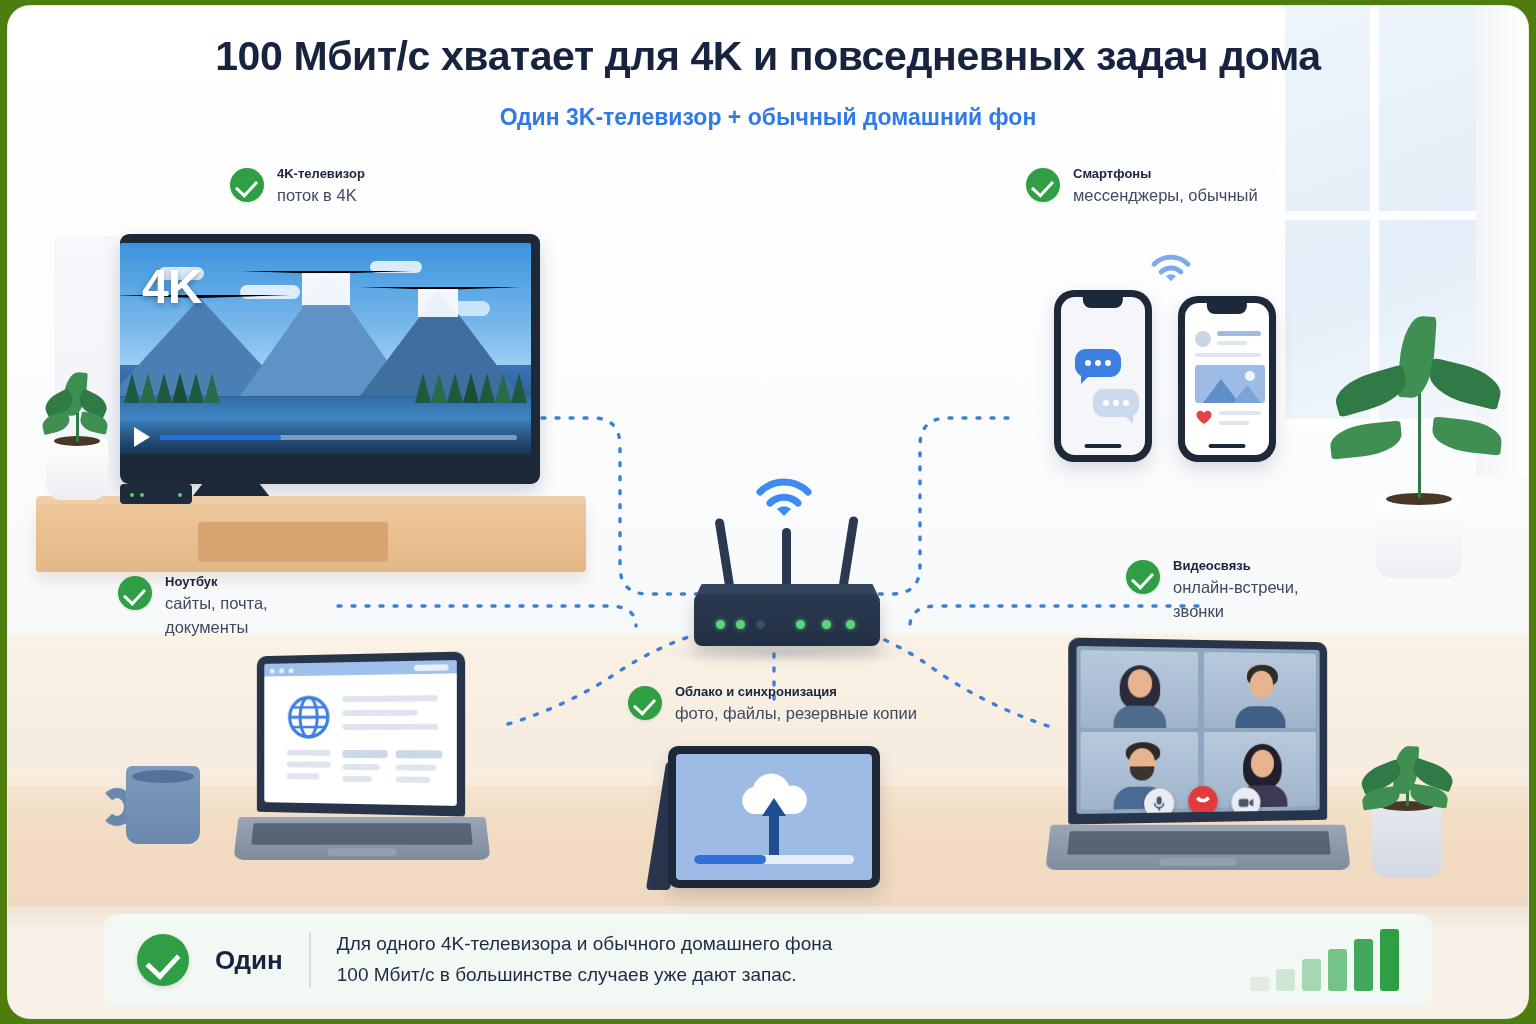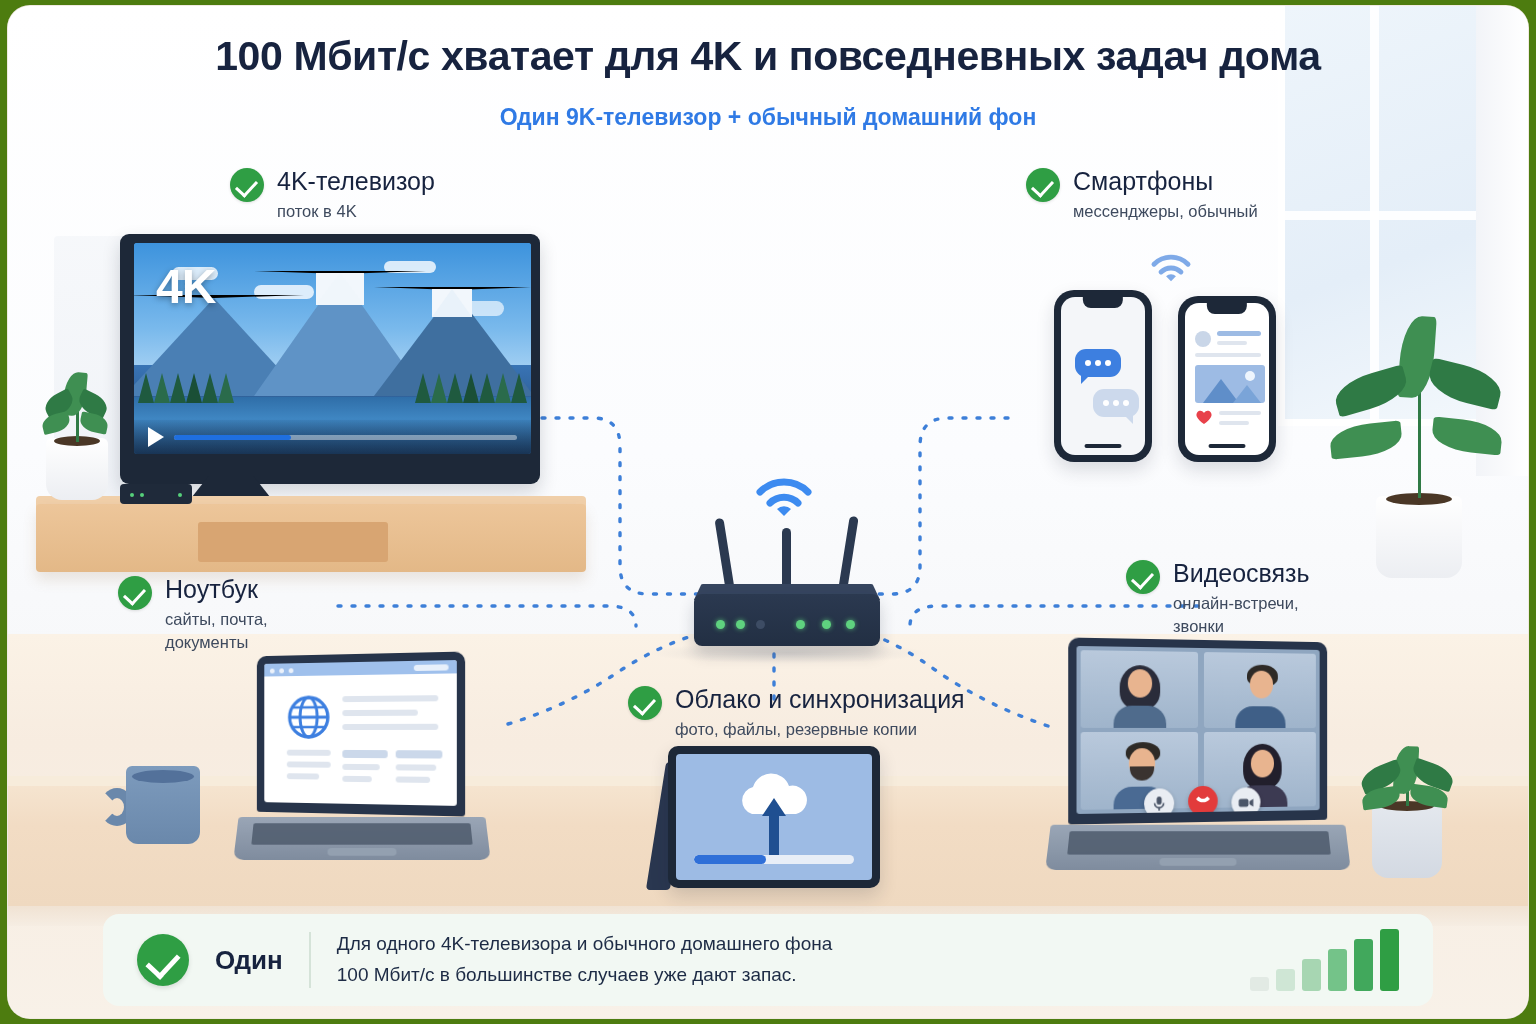--- a/index.html
+++ b/index.html
@@ -54,42 +54,42 @@
   .tick{
     flex:none; width:34px; height:34px; border-radius:50%;
     background:#2f9e44; position:relative; margin-top:2px;
     box-shadow:0 1px 3px rgba(0,0,0,.12);
   }
   .tick::after{
     content:""; position:absolute; left:10px; top:8px; width:10px; height:17px;
     border:solid #fff; border-width:0 3.6px 3.6px 0; transform:rotate(43deg);
   }
   .feat .ftxt{ line-height:1.26; }
-  .feat .fh{ font-size:25px; font-weight:normal; color:#17233f; white-space:nowrap; }
+  .feat .fh{ font-size:13px; font-weight:bold; color:#17233f; white-space:nowrap; }
   .feat .fs{ font-size:16.5px; color:#3e4a5e; margin-top:3px; }
 
   
   .gauge-wrap{
     position:absolute; left:628px; top:168px; width:290px; height:260px;
     border-radius:50%;
     background:radial-gradient(circle at 50% 45%, #ffffff 62%, #fbfcfd 100%);
     box-shadow:0 0 0 1px #f1f3f6;
     display:flex; flex-direction:column; align-items:center;
   }
   .gauge-val{ position:absolute; left:0; top:138px; width:100%; text-align:center;
               font-size:34px; font-weight:bold; color:#2f7ae5; }
   .gauge-sub{ position:absolute; left:0; top:188px; width:100%; text-align:center;
               font-size:20px; color:#2b3550; }
 
   
   svg.links{ position:absolute; left:0; top:0; width:1520px; height:1012px; pointer-events:none; }
 
   
   .tv{ position:absolute; left:112px; top:228px; width:420px; height:250px;
-       background:#1d2838; border-radius:9px; padding:9px 9px 30px 14px;
+       background:#1d2838; border-radius:9px; padding:9px 9px 30px 0;
        box-shadow:0 8px 18px rgba(24,33,51,.18); }
   .tv-screen{ position:relative; width:100%; height:100%; border-radius:3px; overflow:hidden;
               background:linear-gradient(180deg,#4f9fe0 0%, #6fb6ea 34%, #3a76b8 56%, #20436e 100%); }
   .sky{ position:absolute; left:0; top:0; width:100%; height:58%;
         background:linear-gradient(180deg,#3d93dd 0%, #79b9ec 70%, #9ecdf2 100%); }
   .cloud{ position:absolute; background:#eaf4fd; border-radius:40px; opacity:.9; }
   .mtn{ position:absolute; width:0; height:0; border-style:solid; }
   .snow{ position:absolute; background:#f2f7fc; }
   .lake{ position:absolute; left:0; bottom:0; width:100%; height:27%;
          background:linear-gradient(180deg,#2f6ea8 0%, #3f86c2 38%, #2a5c92 100%); }
@@ -226,21 +226,21 @@
       <div class="mull-h"></div>
       <div class="frame"></div>
     </div>
     <div class="curtain"></div>
     <div class="floor"></div>
     <div class="desk-shadow"></div>
     <div class="desk"></div>
     <div class="desk-edge"></div>
 
     <div class="title">100 Мбит/с хватает для 4K и повседневных задач дома</div>
-    <div class="subtitle">Один 9K-телевизор + обычный домашний фон</div>
+    <div class="subtitle">Один 3K-телевизор + обычный домашний фон</div>
 
     <svg class="links" viewBox="0 0 1520 1012">
       <g fill="none" stroke="#3d7fd8" stroke-width="3.4" stroke-linecap="round" stroke-dasharray="3 11">
         <path d="M520,412 H585 Q612,412 612,440 V560 Q612,588 640,588 H690"></path>
         <path d="M1000,412 H940 Q912,412 912,440 V560 Q912,588 884,588 H840"></path>
         <path d="M330,600 H600 Q628,600 628,620"></path>
         <path d="M1190,600 H930 Q902,600 902,620"></path>
         <path d="M500,718 Q560,700 610,666 Q650,640 690,628"></path>
         <path d="M1040,720 Q980,700 930,666 Q895,640 862,628"></path>
         <path d="M766,648 V700"></path>

